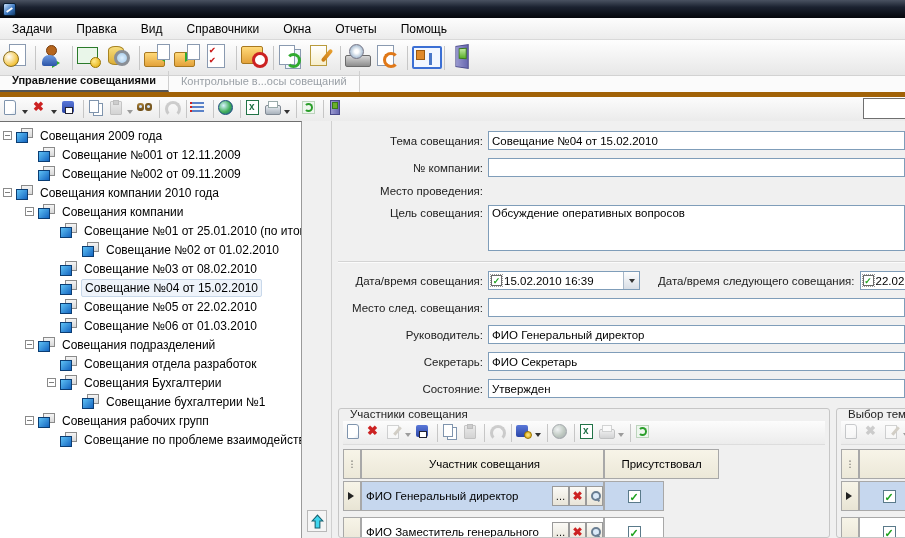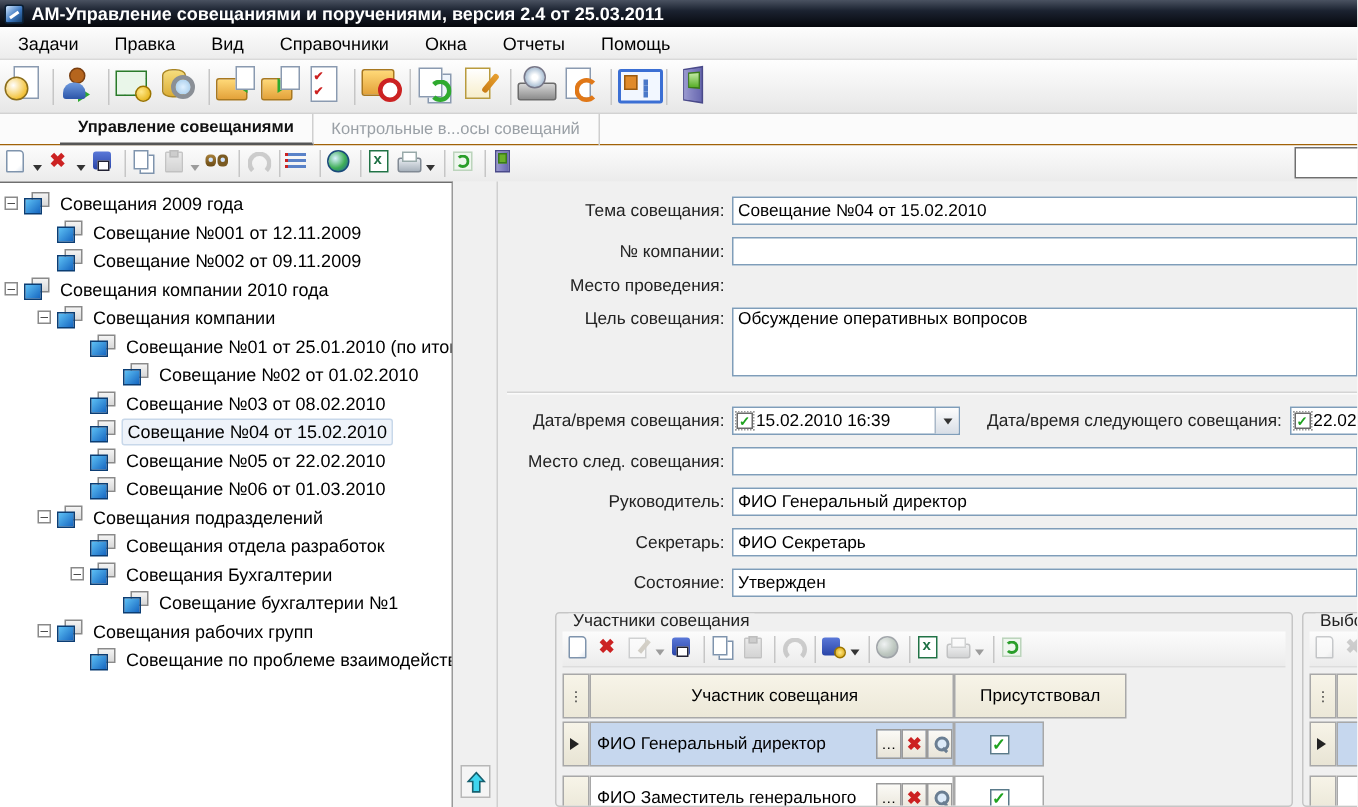--- a/index.html
+++ b/index.html
@@ -118,21 +118,21 @@
   .m-door::before{content:"";position:absolute;left:3px;top:1px;width:8px;height:13px;background:linear-gradient(90deg,#9a9ad0,#6868b0);border:1px solid #4a4a8a;}
   .m-door::after{content:"";position:absolute;left:5px;top:3px;width:4px;height:5px;background:#6ab02a;border:1px solid #3a7a1a;}
   .m-savecoins{width:17px;height:16px;}
   .m-savecoins::before{content:"";position:absolute;left:1px;top:2px;width:12px;height:12px;background:linear-gradient(#5a78d8,#2a45a8);border-radius:2px;}
   .m-savecoins::after{content:"";position:absolute;right:0;bottom:0;width:6px;height:6px;border-radius:50%;background:radial-gradient(#ffe98a,#d8a000);border:1px solid #9a7400;}
   .m-editpen{width:16px;height:16px;}
   .m-editpen::before{content:"";position:absolute;left:2px;top:2px;width:10px;height:12px;background:#fff;border:1px solid #9aa4ae;}
   .m-editpen::after{content:"";position:absolute;right:2px;top:3px;width:3px;height:10px;background:#c8a040;transform:rotate(40deg);}
 
   
-  .tabbar{position:absolute;left:0;top:76px;width:100%;height:21px;background:#fbfbfb;display:flex;align-items:center;border-bottom:1px solid #a16207;padding-left:40px;}
+  .tabbar{position:absolute;left:0;top:76px;width:100%;height:21px;background:#fbfbfb;display:flex;align-items:flex-end;border-bottom:5px solid #a16207;}
   .tab{padding:2px 12px 3px 12px;border-right:1px solid #cfcfcf;height:21px;display:flex;align-items:center;}
   .tab.active{font-weight:bold;color:#111;border-bottom:2px solid #555;}
   .tab.inactive{color:#9aa0a6;}
 
   
   .qsearch{position:absolute;right:-3px;top:1px;width:45px;height:21px;border:1px solid #6f6f6f;background:#fff;font-size:11px;padding:1px 2px;}
 
   
   .content{position:absolute;left:0;top:121px;width:100%;height:417px;display:flex;}
   .tree{width:302px;flex:none;background:#fff;border-top:1px solid #6f6f6f;border-right:1px solid #9a9a9a;
@@ -157,21 +157,21 @@
   .finput{flex:1;height:19px;border:1px solid #7f9db9;background:#fff;font-family:"Liberation Sans",sans-serif;font-size:11.5px;padding:1px 3px;min-width:0;}
   .ftext{flex:1;height:46px;border:1px solid #7f9db9;background:#fff;font-family:"Liberation Sans",sans-serif;font-size:11.5px;padding:1px 3px;resize:none;min-width:0;}
   .hsep{height:2px;border-top:1px solid #d4d4d4;border-bottom:1px solid #fbfbfb;margin:2px 0 8px 0;}
   .datecombo{height:19px;border:1px solid #7f9db9;background:#fff;display:flex;align-items:center;padding-left:2px;flex:none;}
   .datecombo .val{font-size:11.5px;padding:0 2px;white-space:nowrap;overflow:hidden;}
   .dcb{width:11px;height:11px;flex:none;border:1px solid #6a6a6a;outline:1px dotted #999;background:#fff;font-size:9px;line-height:10px;text-align:center;color:#1fa31f;font-weight:bold;}
   .ddbtn{margin-left:auto;width:16px;height:17px;flex:none;background:linear-gradient(#fdfdfd,#d8dee6);border-left:1px solid #a9b8c8;display:flex;align-items:center;justify-content:center;}
   .ddbtn::after{content:"";width:0;height:0;border:3px solid transparent;border-top:4px solid #333;margin-top:3px;}
 
   
-  .bottomrow{flex:1;display:flex;margin-top:2px;min-height:0;margin-left:32px;}
+  .bottomrow{flex:1;display:flex;margin-top:2px;min-height:0;}
   .gbox{position:relative;border:1px solid #c6c6c6;border-radius:3px;background:#f0f0f0;padding:10px 4px 0 4px;overflow:hidden;}
   .gbox .legend{position:absolute;left:8px;top:-1px;background:#f0f0f0;padding:0 3px;font-size:11.5px;color:#222;}
   .gb-part{width:492px;flex:none;margin-right:6px;}
   .gb-topics{width:200px;flex:none;}
   .gtoolbar{height:24px;display:flex;align-items:center;background:linear-gradient(#fcfcfc,#ececec);border-bottom:1px solid #ddd;padding-left:2px;margin-top:2px;}
 
   
   .grid{margin-top:4px;}
   .grow{display:flex;margin-bottom:6px;}
   .ghead .gcell{background:linear-gradient(#f7f4e8,#ece8d8);font-size:11.5px;}
@@ -193,21 +193,20 @@
   .gcb-cell{width:60px;flex:none;}
   .gname-topics{width:60px;flex:none;}
 </style>
 </head>
 <body>
 
 <div class="win">
 
   <div class="titlebar">
     <span class="appicon"></span>
-    <span>АМ-Управление совещаниями и поручениями, версия 2.4 от 25.03.2011</span>
   </div>
 
   <div class="menubar">
     <span class="menu-item">Задачи</span>
     <span class="menu-item">Правка</span>
     <span class="menu-item">Вид</span>
     <span class="menu-item">Справочники</span>
     <span class="menu-item">Окна</span>
     <span class="menu-item">Отчеты</span>
     <span class="menu-item">Помощь</span>

